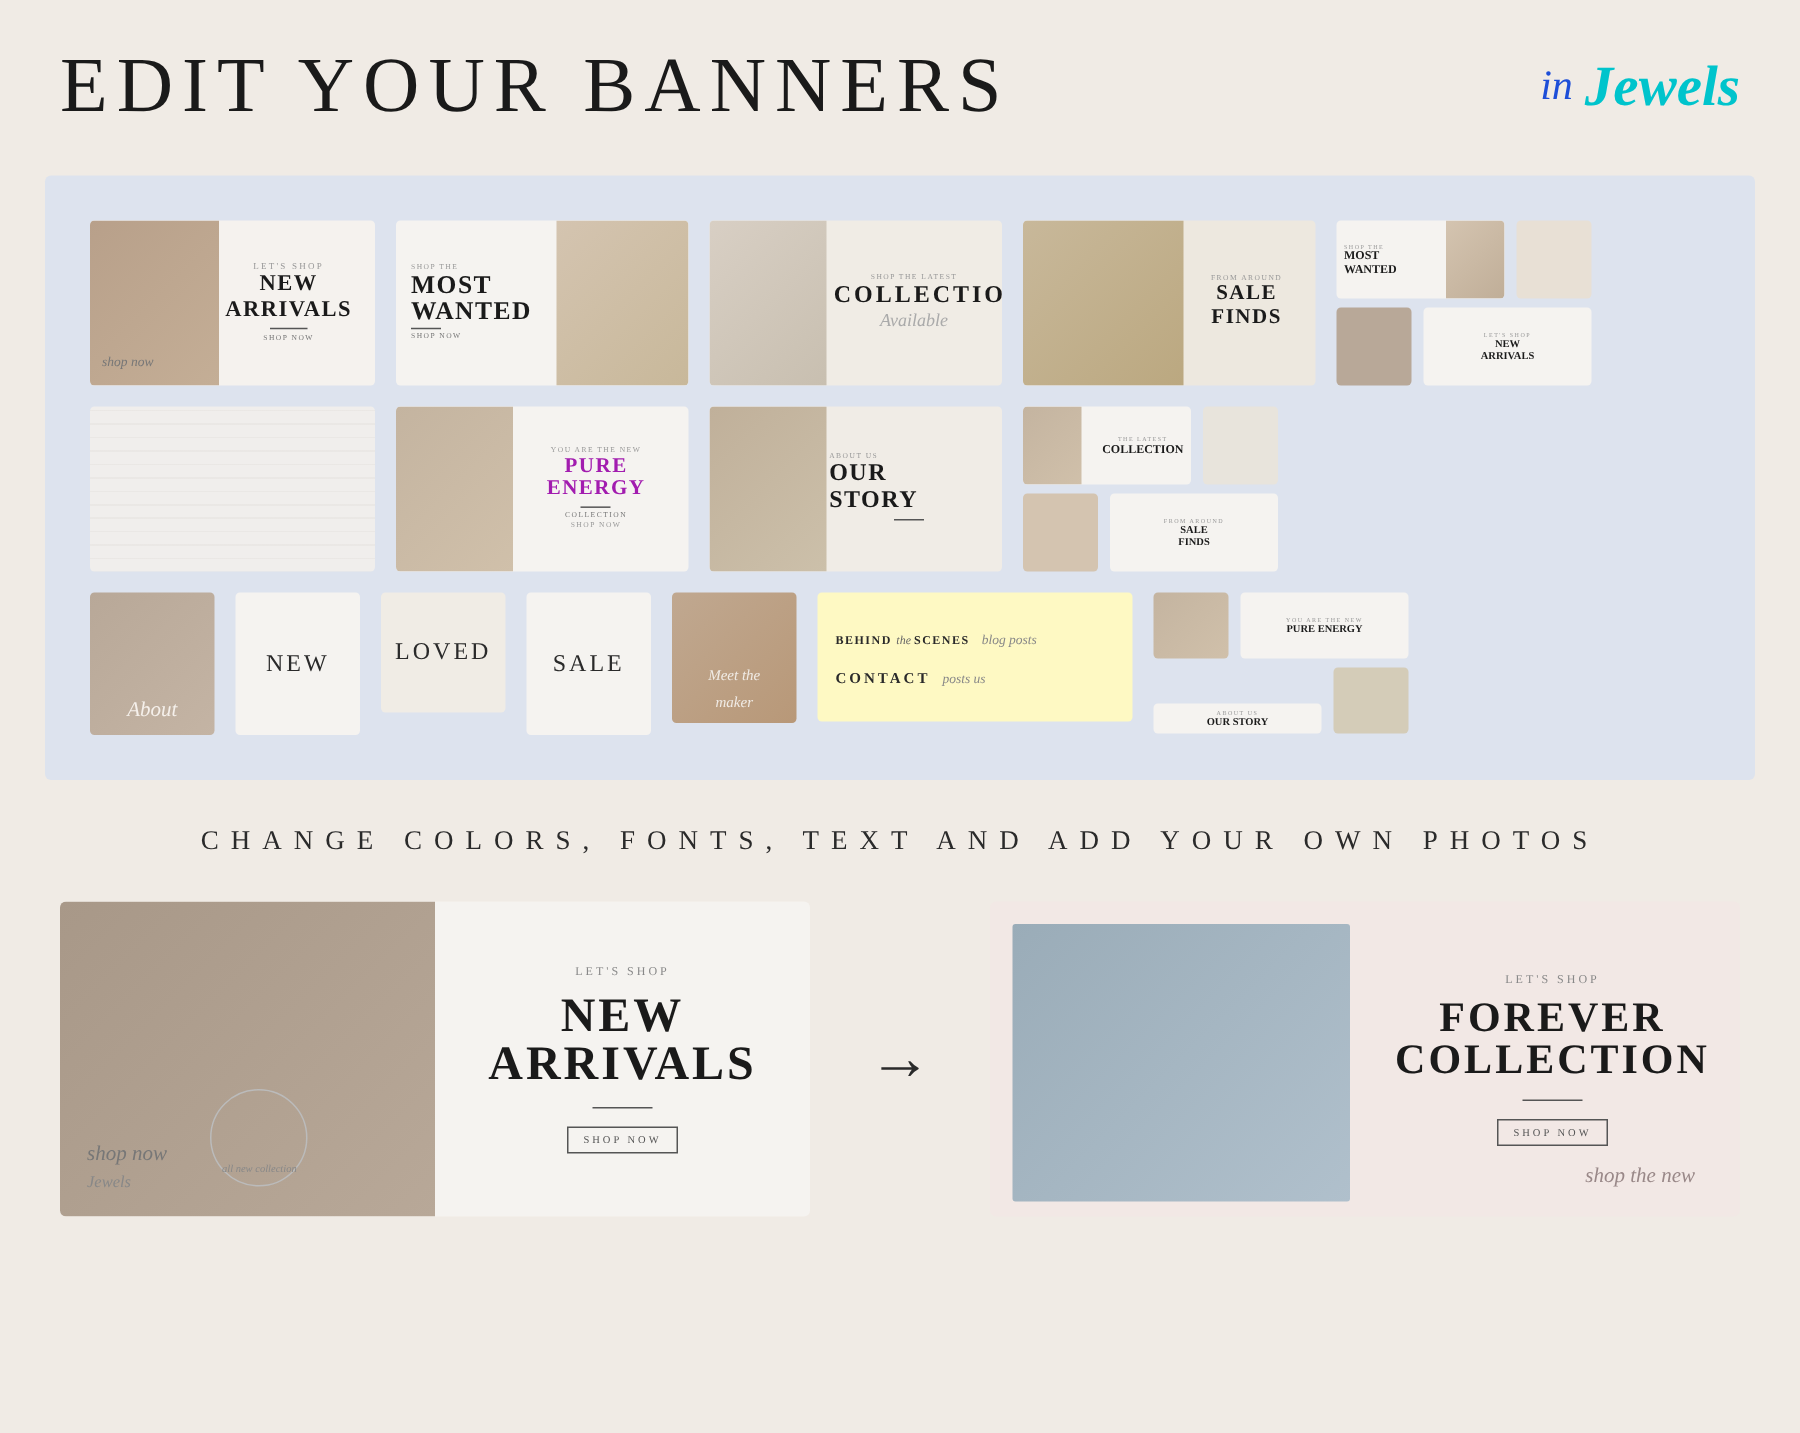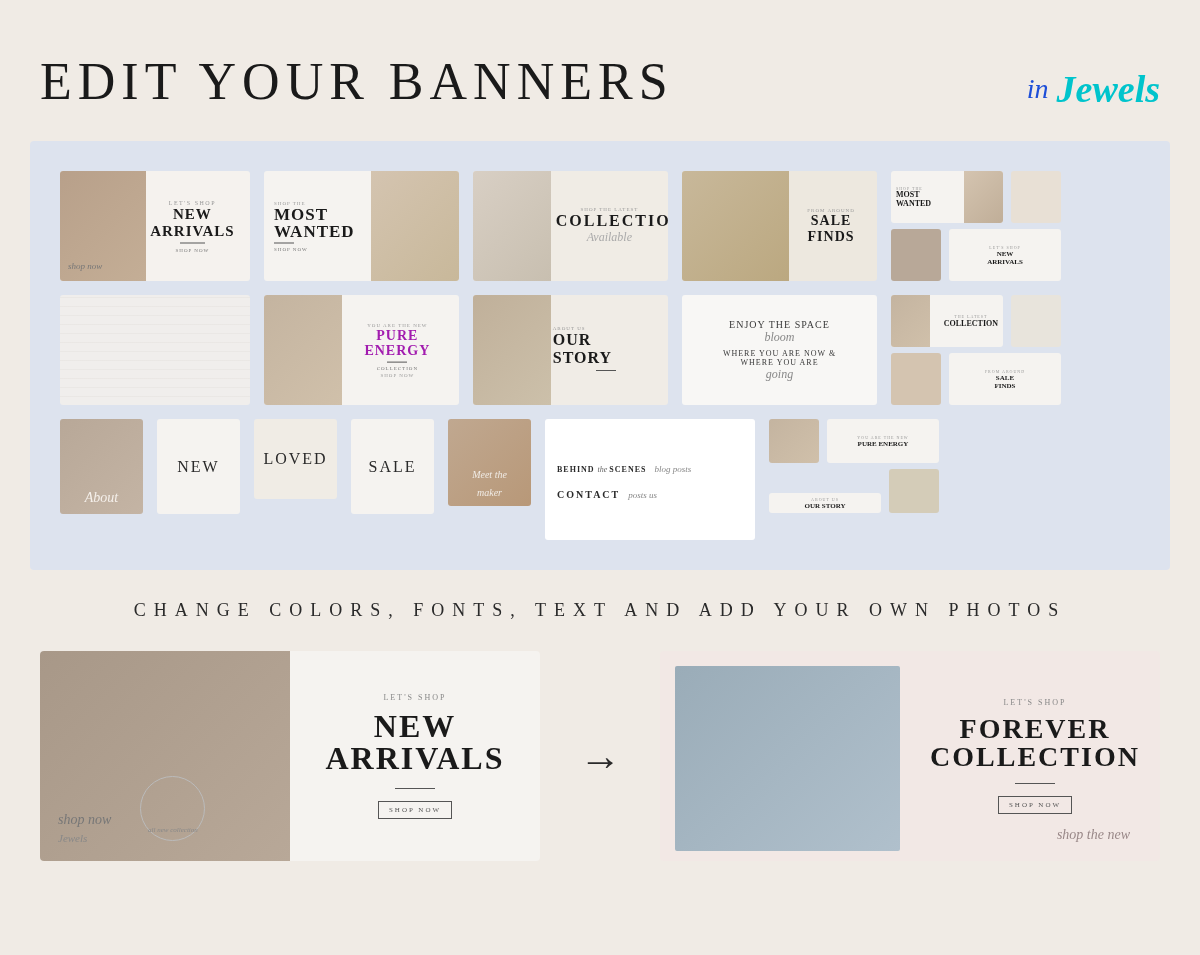--- a/index.html
+++ b/index.html
@@ -9,22 +9,21 @@
       width: 1200px;
       min-height: 955px;
     }
 
     
     .header {
       background-color: #f0ebe5;
       padding: 28px 40px 20px 40px;
       display: flex;
       justify-content: space-between;
-      align-items: flex-end;
-      margin-top: 24px;
+      align-items: center;
     }
     .header-title {
       font-family: 'Georgia', serif;
       font-size: 52px;
       font-weight: 400;
       letter-spacing: 6px;
       color: #1a1a1a;
       text-transform: uppercase;
     }
     .header-canva {
@@ -346,29 +345,20 @@
 
       <div class="banner-wide" style="background:#f0ece6;flex:0 0 195px;">
         <div style="position:absolute;left:0;top:0;width:40%;height:100%;background:linear-gradient(135deg,#c0b09a,#ccc0aa);"></div>
         <div style="position:absolute;right:8px;top:50%;transform:translateY(-50%);text-align:left;width:55%;">
           <span style="font-size:5px;letter-spacing:1px;text-transform:uppercase;color:#999;display:block;">ABOUT US</span>
           <span style="font-size:16px;font-weight:700;text-transform:uppercase;letter-spacing:1px;color:#1a1a1a;display:block;">OUR<br>STORY</span>
           <div style="width:20px;height:1px;background:#555;margin:3px auto;"></div>
         </div>
       </div>
 
-      <div class="banner-wide" style="background:#f8f7f5;flex:0 0 195px;">
-        <div style="position:absolute;inset:0;display:flex;flex-direction:column;justify-content:center;align-items:center;padding:10px;">
-          <span style="font-size:10px;font-weight:400;text-transform:uppercase;letter-spacing:1px;color:#3a3a3a;text-align:center;display:block;">ENJOY THE SPACE</span>
-          <span style="font-style:italic;font-size:12px;color:#888;display:block;">bloom</span>
-          <span style="font-size:8px;text-transform:uppercase;letter-spacing:1px;color:#3a3a3a;display:block;margin-top:4px;">WHERE YOU ARE NOW &amp;</span>
-          <span style="font-size:8px;text-transform:uppercase;letter-spacing:1px;color:#3a3a3a;display:block;">WHERE YOU ARE</span>
-          <span style="font-style:italic;font-size:12px;color:#888;display:block;">going</span>
-        </div>
-      </div>
 
       <div class="banner-col-2" style="flex:0 0 170px;">
         <div style="display:flex;gap:8px;height:52px;">
           <div style="flex:1;background:#f5f3f0;border-radius:3px;overflow:hidden;position:relative;">
             <div style="position:absolute;left:0;top:0;width:35%;height:100%;background:linear-gradient(135deg,#c4b4a0,#d0c0aa);"></div>
             <div style="position:absolute;right:5px;top:50%;transform:translateY(-50%);text-align:center;">
               <span style="font-size:4px;letter-spacing:1px;color:#999;text-transform:uppercase;display:block;">THE LATEST</span>
               <span style="font-size:8px;font-weight:700;text-transform:uppercase;color:#1a1a1a;display:block;">COLLECTION</span>
             </div>
           </div>
@@ -406,21 +396,21 @@
       <div style="flex:0 0 83px;height:95px;background:#f5f3f0;border-radius:3px;display:flex;align-items:center;justify-content:center;">
         <span style="font-size:16px;font-weight:400;text-transform:uppercase;letter-spacing:2px;color:#2a2a2a;">SALE</span>
       </div>
 
       <div style="flex:0 0 83px;height:87px;background:linear-gradient(135deg,#c0a890,#b89878);border-radius:3px;position:relative;overflow:hidden;">
         <div style="position:absolute;bottom:6px;left:50%;transform:translateX(-50%);text-align:center;width:90%;">
           <span style="font-style:italic;font-size:10px;color:#f0ebe5;">Meet the<br>maker</span>
         </div>
       </div>
 
-      <div style="flex:0 0 210px;height:121px;background:#ffffff;border-radius:3px;position:relative;overflow:hidden;">
+      <div style="flex:0 0 210px;height:86px;background:#fef9c3;border-radius:3px;position:relative;overflow:hidden;">
         <div style="position:absolute;inset:0;display:flex;flex-direction:column;justify-content:center;padding:12px;">
           <div style="margin-bottom:8px;">
             <span style="font-size:8px;font-weight:600;text-transform:uppercase;letter-spacing:1px;color:#2a2a2a;">BEHIND </span>
             <span style="font-size:8px;font-style:italic;color:#666;">the </span>
             <span style="font-size:8px;font-weight:600;text-transform:uppercase;letter-spacing:1px;color:#2a2a2a;">Scenes</span>
             <span style="font-style:italic;font-size:9px;color:#888;margin-left:4px;">blog posts</span>
           </div>
           <div>
             <span style="font-size:10px;font-weight:600;text-transform:uppercase;letter-spacing:2px;color:#2a2a2a;">CONTACT</span>
             <span style="font-style:italic;font-size:9px;color:#888;margin-left:4px;">posts us</span>

